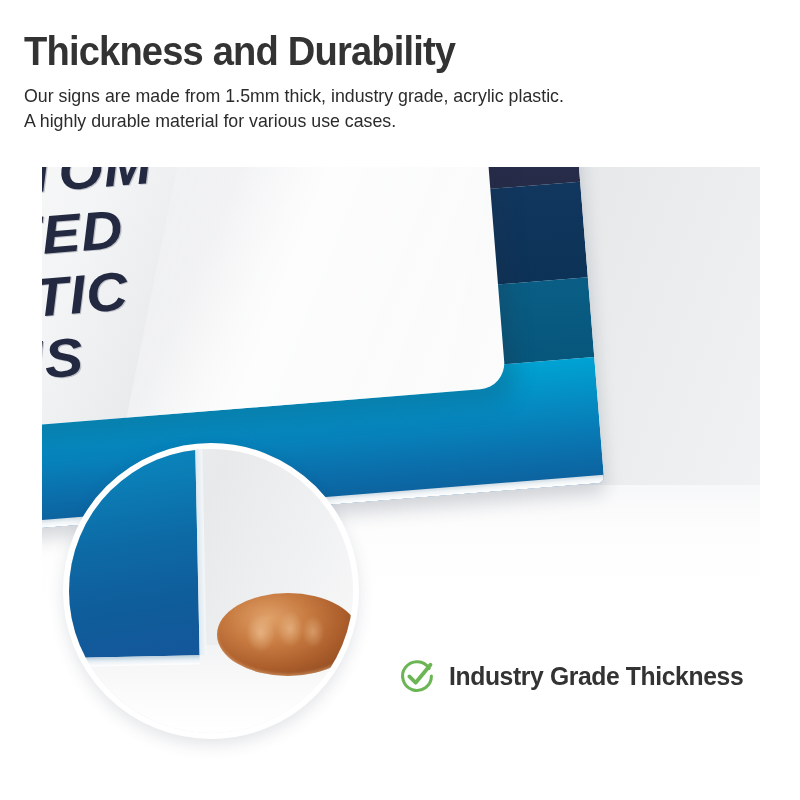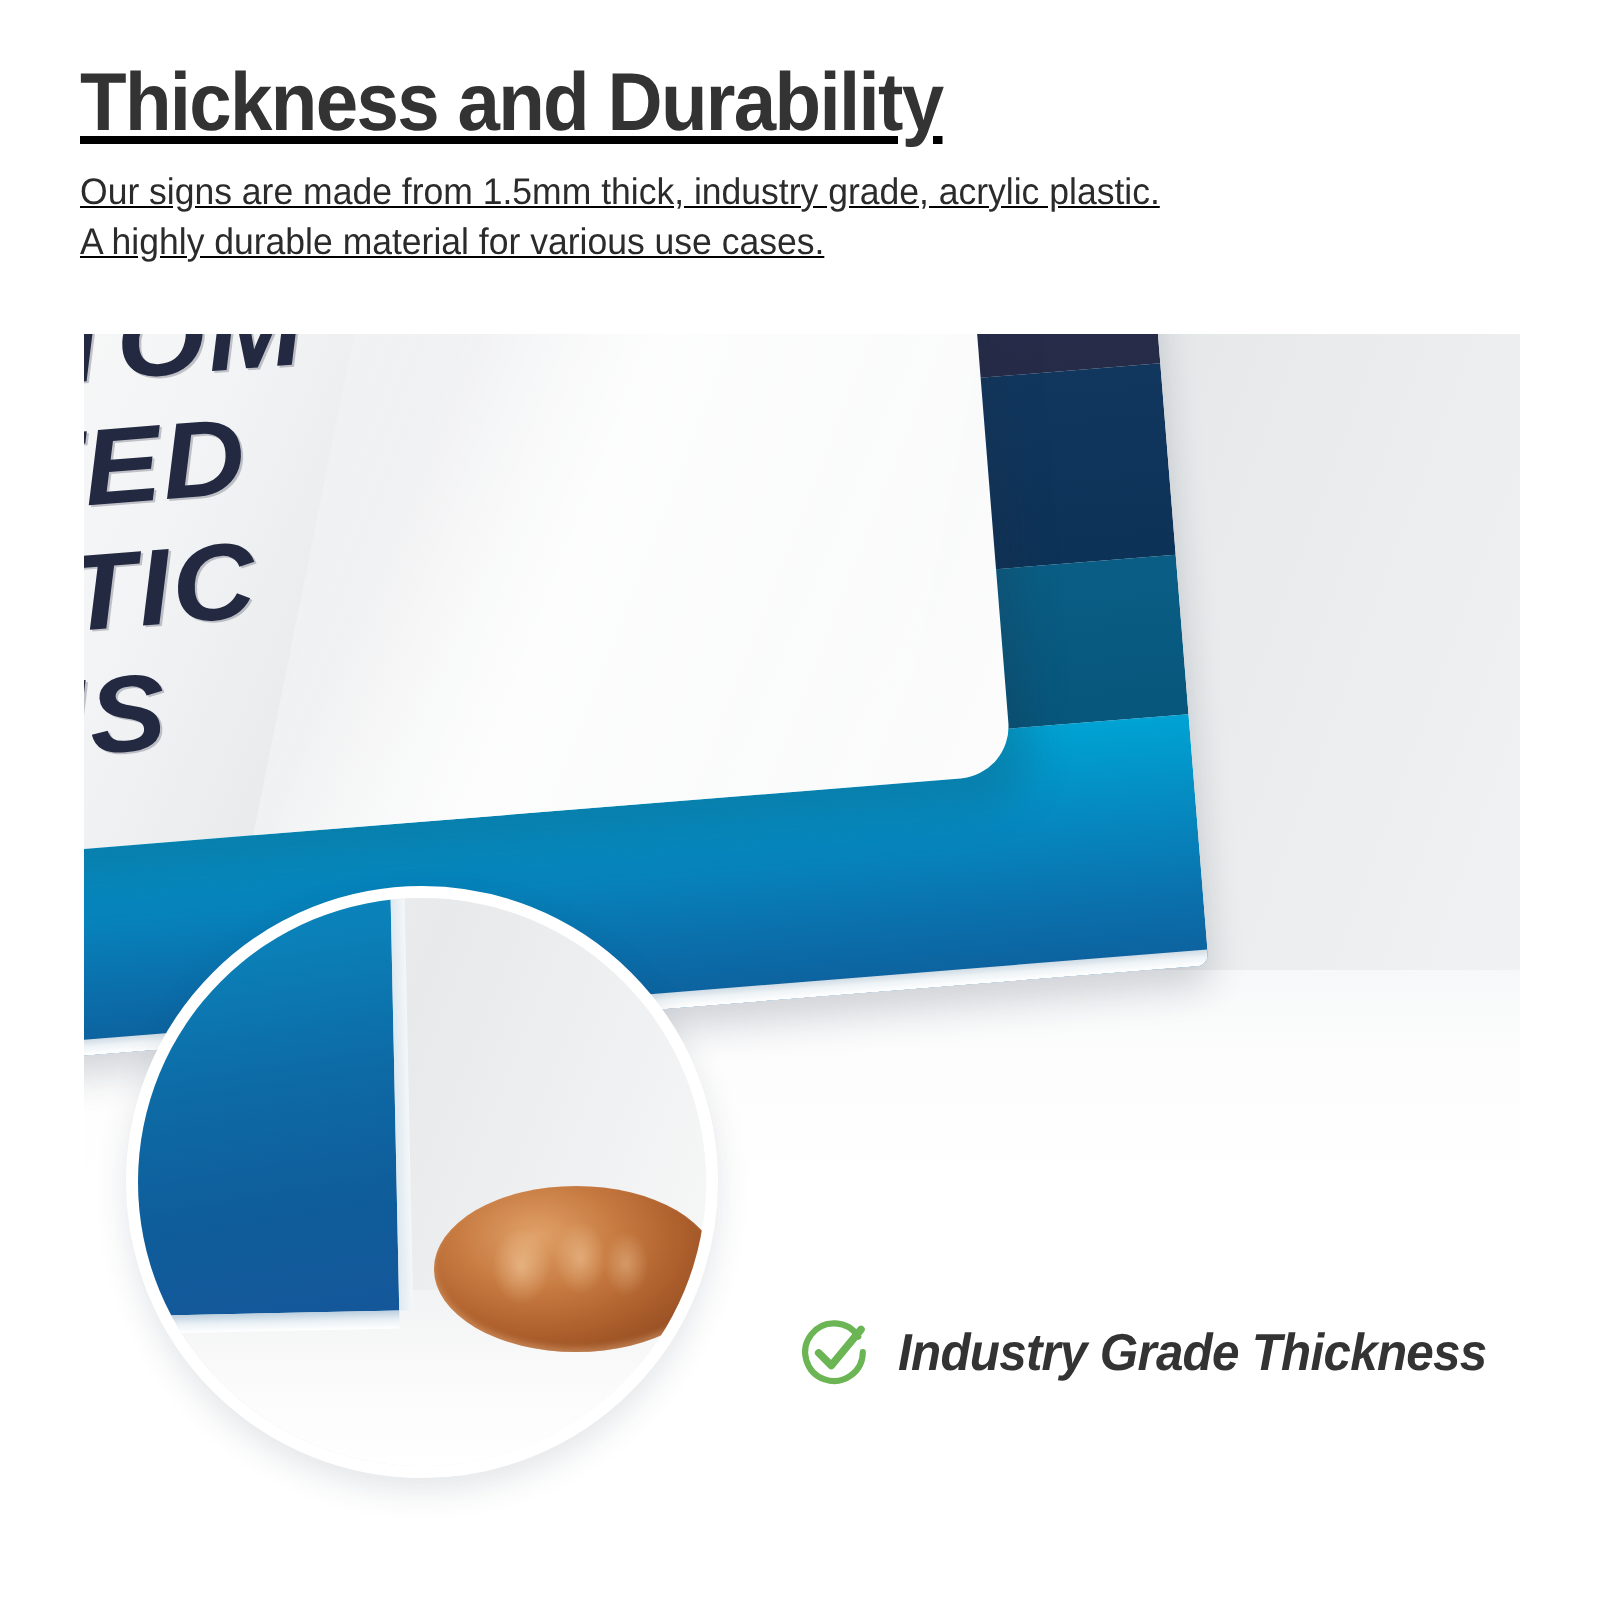--- a/index.html
+++ b/index.html
@@ -11,24 +11,23 @@
     width: 800px;
     height: 800px;
     overflow: hidden;
     font-family: "Liberation Sans", sans-serif;
     position: relative;
   }
 
   
   .header-block {
     position: absolute;
-    left: 40px;
+    left: 24px;
     top: 28px;
     width: 730px;
-    text-decoration: underline;
   }
   .page-title {
     font-family: "Liberation Sans", sans-serif;
     font-size: 41px;
     font-weight: bold;
     color: #333333;
     letter-spacing: -0.9px;
     line-height: 46px;
     margin: 0;
     transform: scaleX(0.93);
@@ -277,21 +276,20 @@
   .features {
     position: absolute;
     left: 399px;
     top: 650px;
     width: 380px;
   }
   .feature-row {
     display: flex;
     align-items: center;
     height: 52px;
-    font-style: italic;
   }
   .check-icon {
     width: 36px;
     height: 36px;
     flex: 0 0 36px;
     margin-right: 14px;
   }
   .feature-label {
     font-size: 26px;
     font-weight: bold;

